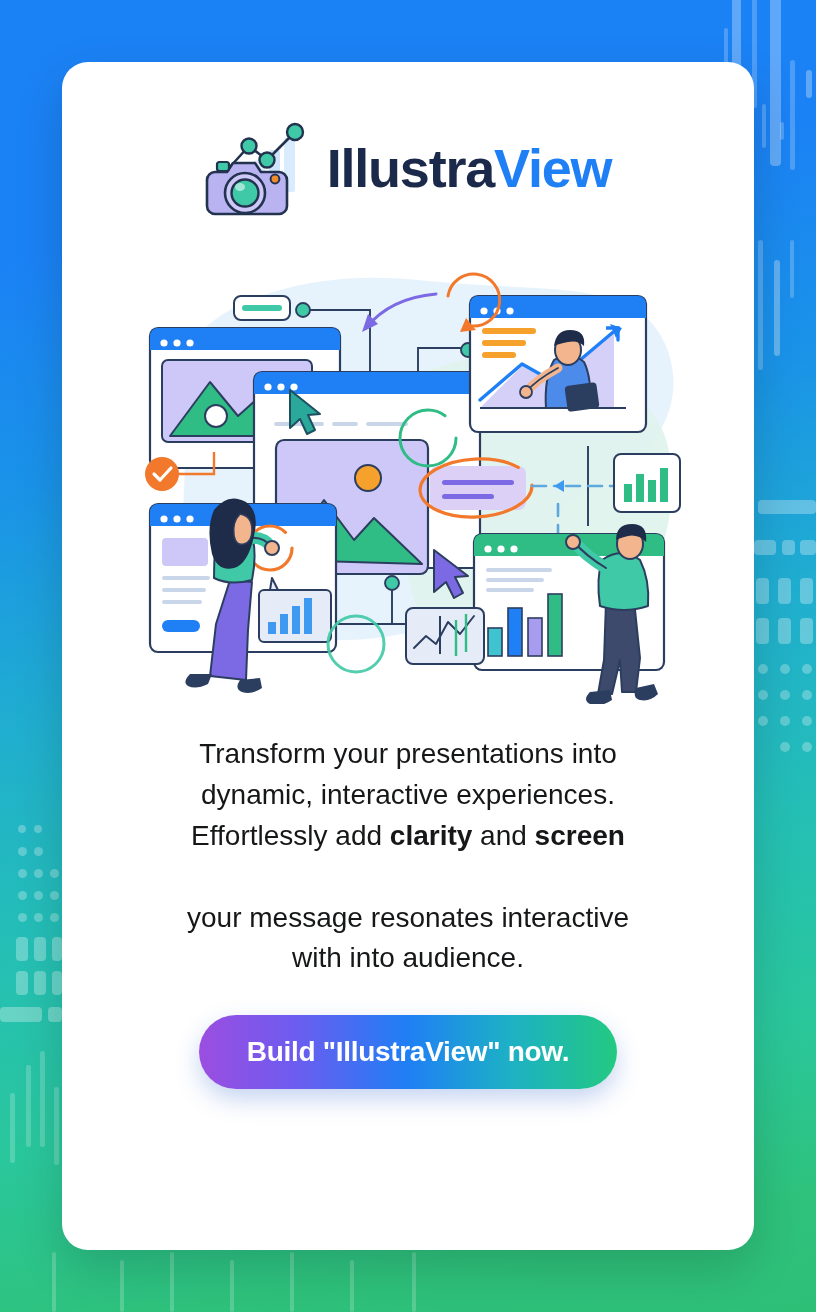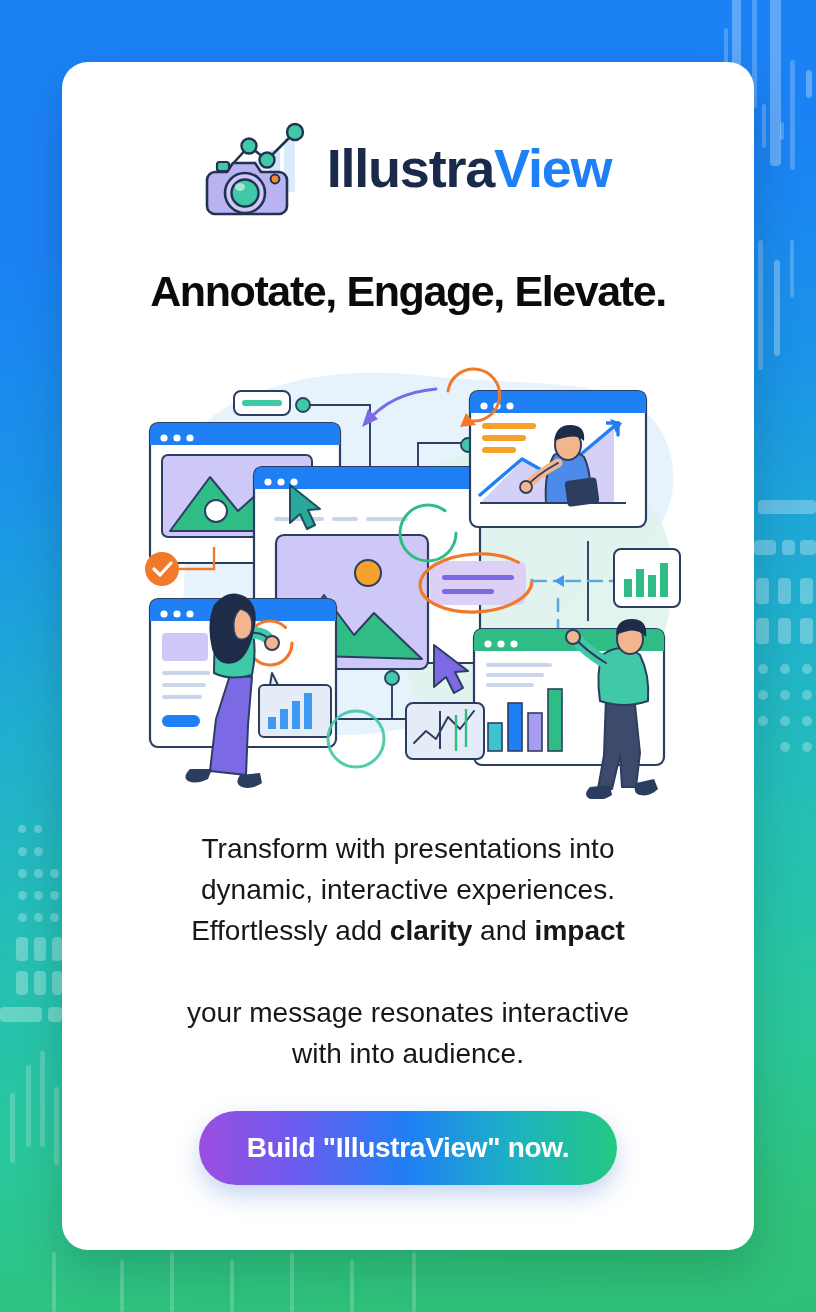--- a/index.html
+++ b/index.html
@@ -197,21 +197,20 @@
         <path d="M10 56 h12 l6 -9 h22 l6 9 h18 a8 8 0 0 1 8 8 v26 a8 8 0 0 1 -8 8 H10 a8 8 0 0 1 -8 -8 V64 a8 8 0 0 1 8 -8 z" fill="#b9b3f2" stroke="#22324f" stroke-width="2.6" stroke-linejoin="round"></path>
         <rect x="12" y="46" width="12" height="9" rx="2.5" fill="#3fc9a6" stroke="#22324f" stroke-width="2.2"></rect>
         <circle cx="40" cy="77" r="20" fill="#cdc8f7" stroke="#22324f" stroke-width="2.6"></circle>
         <circle cx="40" cy="77" r="13.5" fill="#3fc9a6" stroke="#22324f" stroke-width="2.4"></circle>
         <ellipse cx="35" cy="71" rx="5" ry="4" fill="#b3ecdd" opacity="0.85"></ellipse>
         <circle cx="70" cy="63" r="4.4" fill="#f08a2a" stroke="#22324f" stroke-width="2"></circle>
       </svg>
       <div class="logo-text"><span class="t1">Illustra</span><span class="t2">View</span></div>
     </div>
 
-    <h1 class="headline">Annotate, Engage, Elevate.</h1>
 
     <div class="illo-wrap">
       <svg class="illo" viewBox="0 0 580 448">
         <defs>
           <clipPath id="cpA">
               <rect x="38" y="76" width="178" height="132" rx="7"></rect>
             </clipPath>
         </defs>
 
         <path d="M60 150 C 40 60 170 10 300 24 C 430 38 520 20 548 90 C 576 160 520 214 470 236 C 420 258 430 330 350 360 C 270 390 140 404 92 330 C 44 256 80 240 60 150 Z" fill="#e3f1fb" opacity="0.85"></path>
@@ -398,23 +397,23 @@
           <circle cx="455" cy="286" r="7" fill="#f3b58d" stroke="#2c3e60" stroke-width="2"></circle>
           <ellipse cx="512" cy="288" rx="13" ry="15" fill="#f3b58d" stroke="#2c3e60" stroke-width="2"></ellipse>
           <path d="M498 284 q0 -16 16 -16 q16 0 14 18 q-8 -8 -18 -6 q-8 2 -12 4 z" fill="#1e2c4a"></path>
         </g>
 
         <circle cx="238" cy="388" r="28" fill="none" stroke="#3fc9a6" stroke-width="3" opacity="0.9"></circle>
       </svg>
     </div>
 
     <p class="body-copy">
-      <span>Transform with presentations into</span><br>
+      <span>Transform your presentations into</span><br>
       <span>dynamic, interactive experiences.</span><br>
-      <span>Effortlessly add </span><b>clarity</b><span> and </span><b>impact</b><br>
+      <span>Effortlessly add </span><b>clarity</b><span> and </span><b>screen</b><br>
       <br>
       <span>your message resonates interactive</span><br>
       <span>with into audience.</span>
     </p>
 
     <button class="cta">Build "IllustraView" now.</button>
 
   </div>
 </div>
 

